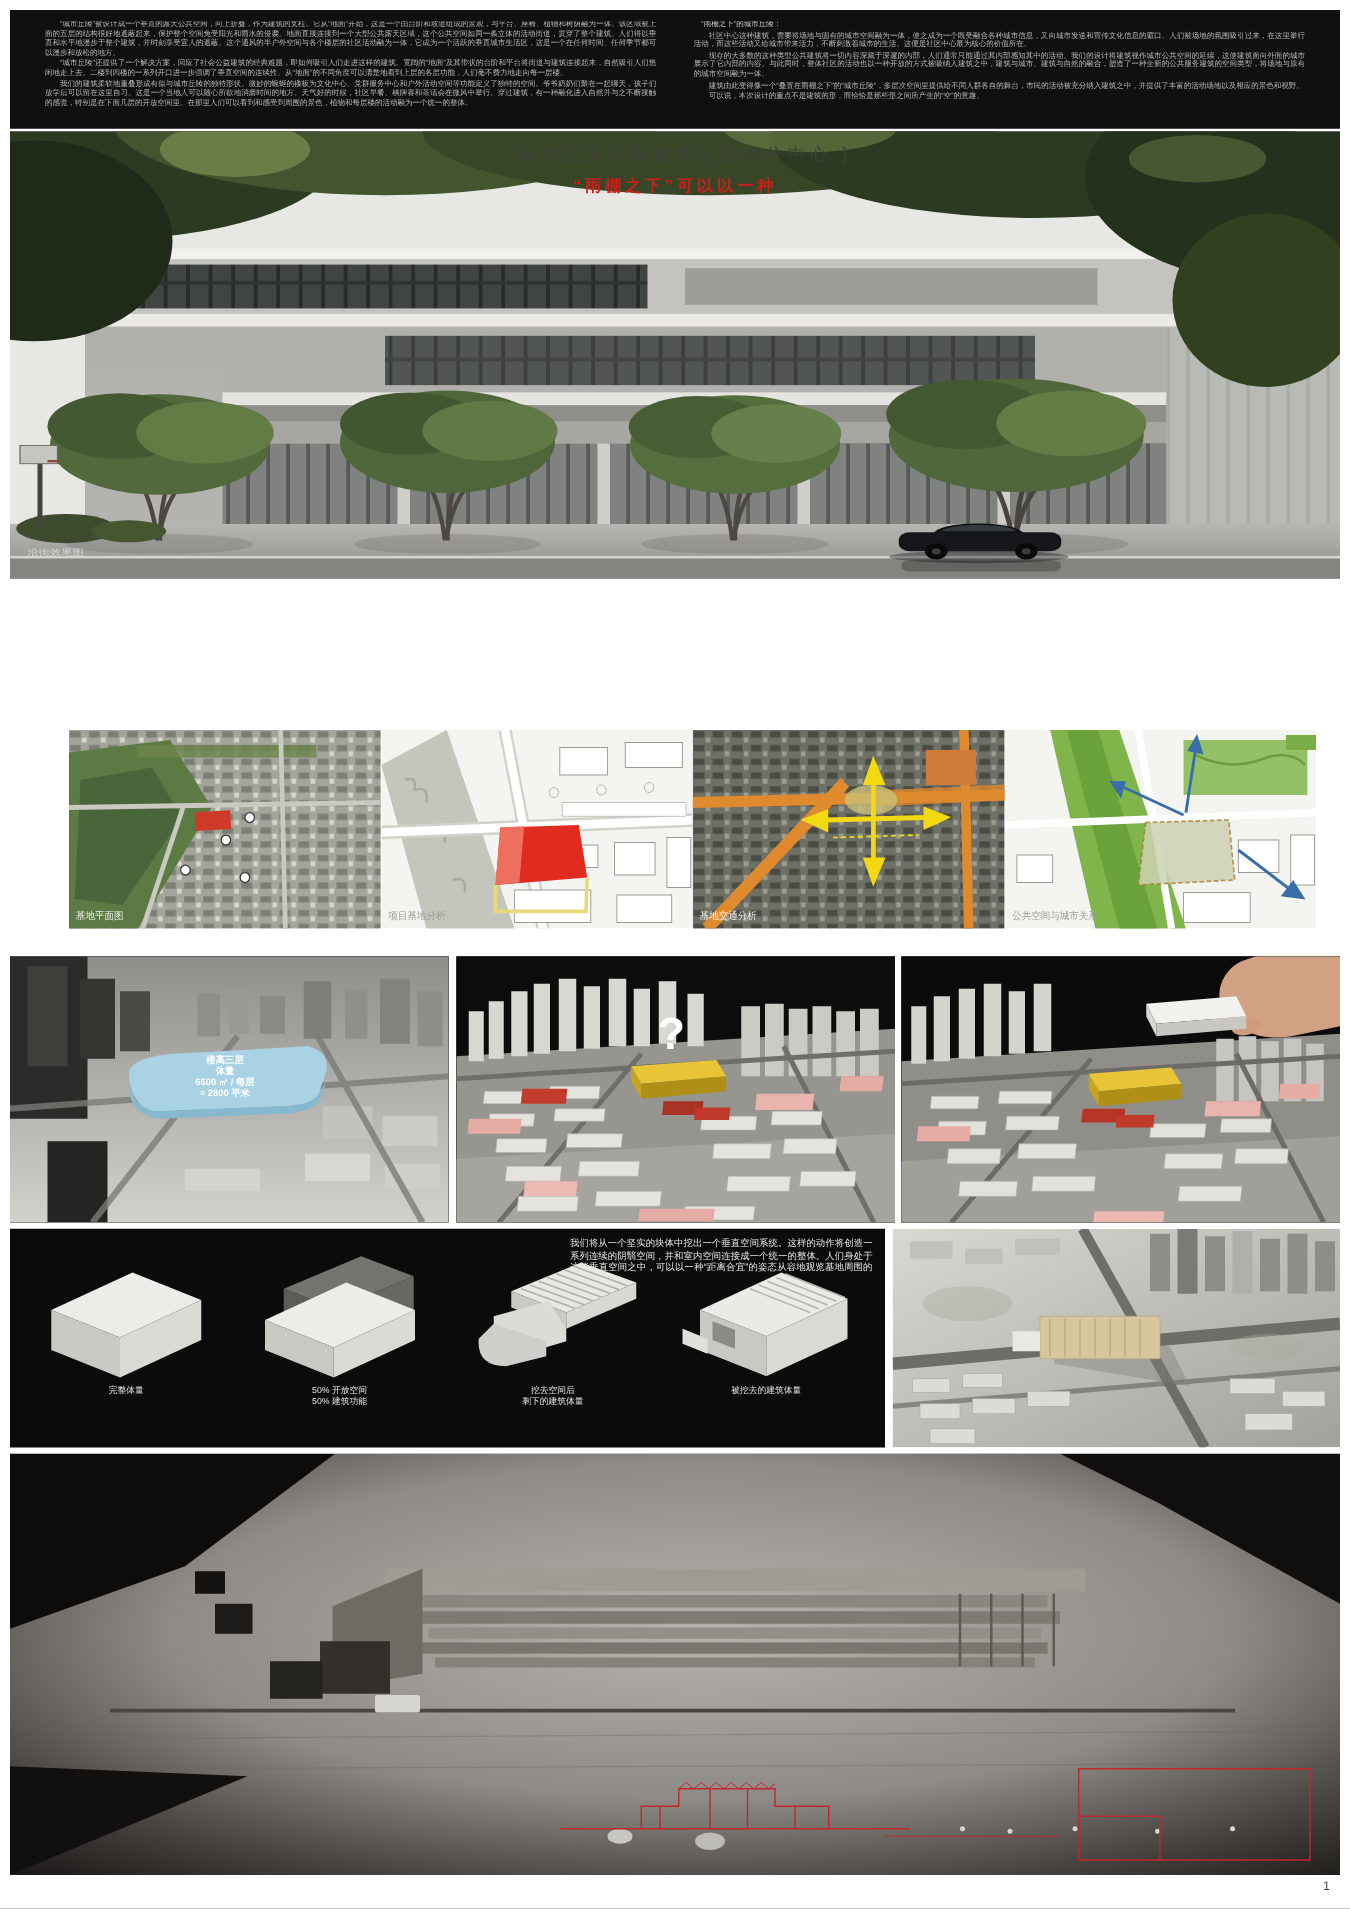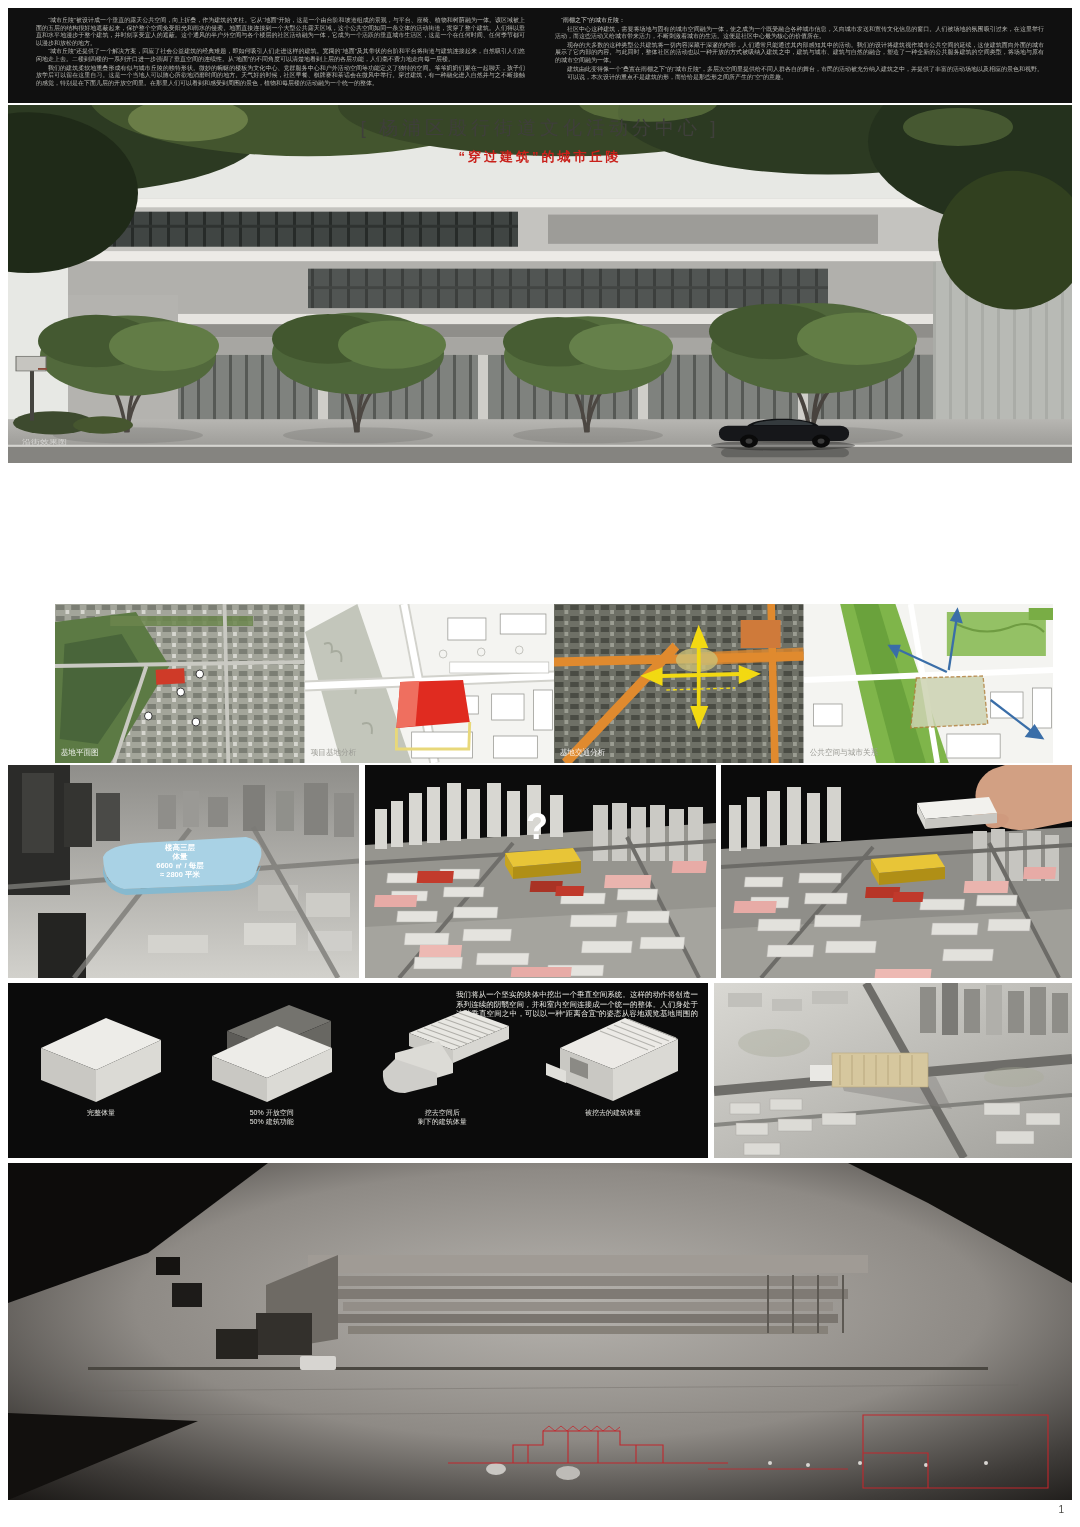--- a/index.html
+++ b/index.html
@@ -8,24 +8,24 @@
   .abs{position:absolute;}
   
   .hdr{left:8px;top:8px;width:1064px;height:95px;background:#101010;display:flex;gap:30px;padding:9px 28px;box-sizing:border-box;}
   .hdr .col{flex:1;color:#b9b9b4;font-size:6px;line-height:7.6px;text-align:justify;overflow:hidden;}
   .hdr p{margin:0 0 1px 0;text-indent:2em;}
   .hdr p.lead{text-indent:1em;color:#cfcfca;}
   
   .hero{left:8px;top:105px;width:1064px;height:358px;background:#a21caf;overflow:hidden;text-align:right;}
   .hero svg{display:block;width:100%;height:100%;}
   .heroTitle{top:115px;left:8px;width:1064px;text-align:center;pointer-events:none;}
-  .heroTitle .t1{font-size:19px;font-weight:normal;letter-spacing:4px;color:#3f3f3b;}
+  .heroTitle .t1{font-size:14px;font-weight:normal;letter-spacing:4px;color:#3f3f3b;}
   .heroTitle .t2{margin-top:7px;font-size:13px;font-weight:bold;letter-spacing:3px;color:#c9201a;}
   
-  .maps{left:8px;top:604px;width:998px;height:159px;display:flex;justify-content:space-between;padding-left:47px;}
+  .maps{left:8px;top:584px;width:998px;height:159px;display:flex;justify-content:space-between;padding-left:47px;}
   .map{width:262px;height:159px;overflow:hidden;position:relative;}
   .map svg{display:block;width:100%;height:100%;}
   
   .models{left:8px;top:765px;width:1064px;height:213px;display:flex;justify-content:space-between;border-radius:22px;}
   .model{width:351px;height:213px;overflow:hidden;background:#0c0c0c;}
   .model svg{display:block;width:100%;height:100%;}
   
   .diagRow{left:8px;top:983px;width:1064px;height:175px;display:flex;justify-content:space-between;}
   .diagPanel{position:relative;width:700px;height:175px;background:#0b0b0b;}
   .steps{position:absolute;left:14px;top:18px;width:670px;display:flex;justify-content:space-between;}
@@ -178,21 +178,21 @@
           <circle cx="36" cy="46" r="3.5" fill="#3c3c3c"></circle>
         <circle cx="108" cy="46" r="9" fill="#0a0a0a"></circle>
           <circle cx="108" cy="46" r="3.5" fill="#3c3c3c"></circle>
         <rect x="8" y="56" width="128" height="12" rx="6" fill="#1a1b1c" opacity="0.3"></rect>
       </g>
       <text x="14" y="464" font-size="9" fill="#ffffff" opacity="0.55">沿街效果图</text>
     </svg>
   </div>
   <div class="abs heroTitle">
     <div class="t1">[ 杨浦区殷行街道文化活动分中心 ]</div>
-    <div class="t2">“穿过建筑”的城市丘陵</div>
+    <div class="t2">“雨棚之下”可以以一种</div>
   </div>
 
   <div class="abs maps">
     <div class="map">
       <svg viewBox="0 0 262 159" preserveAspectRatio="none">
         <defs>
           <pattern id="u1" width="16" height="11" patternUnits="userSpaceOnUse">
             <rect width="16" height="11" fill="#a3a59a"></rect>
             <rect x="1" y="1" width="9" height="5" fill="#7b7e74"></rect>
             <rect x="11" y="6" width="4" height="4" fill="#d6d6cf"></rect>

